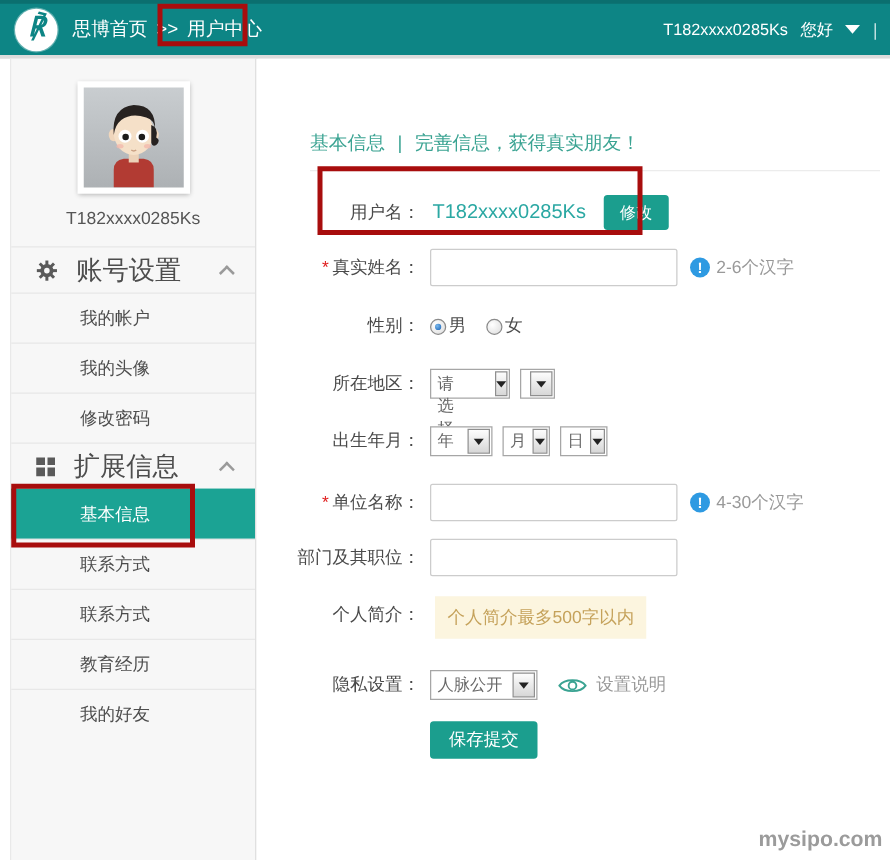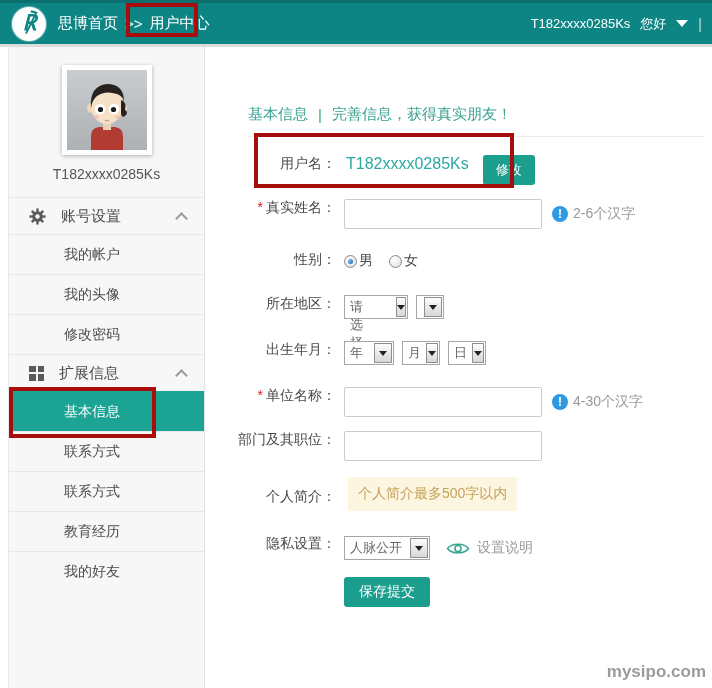--- a/index.html
+++ b/index.html
@@ -24,36 +24,36 @@
 
   
   .sidebar { position:absolute; left:8px; top:47px; width:197px; height:641px;
              background:#f7f7f7; border-left:1px solid #e9e9e9; border-right:1px solid #e0e0e0; }
   .avatar-frame { width:90px; height:90px; background:#fff; padding:5px; margin:18px auto 8px;
                   box-shadow:0 1px 4px rgba(0,0,0,.3); }
   .avatar-box { width:80px; height:80px; background:linear-gradient(#c9cdd0,#adb1b4); }
   .side-username { text-align:center; color:#555; font-size:14px; margin-bottom:0; height:22px; line-height:22px; }
   .menu { margin-top:12px; }
   .menu-row { display:flex; align-items:center; border-top:1px solid #e8e8e8; cursor:pointer; }
-  .menu-section { height:37px; padding:0 18px 0 20px; color:#4d4d4d; font-size:15px; }
+  .menu-section { height:37px; padding:0 18px 0 20px; color:#4d4d4d; font-size:21px; }
   .menu-section .sec-label { margin-left:15px; }
   .menu-item { height:40px; padding-left:55px; color:#4d4d4d; font-size:14px; }
   .menu-item.selected { background:#1ba394; color:#fff; border-top-color:#1ba394; }
   .chev-up { width:9px; height:9px; border-left:2px solid #9a9a9a; border-top:2px solid #9a9a9a;
              transform:rotate(45deg); margin-left:auto; margin-top:4px; }
   .grid-icon { width:15px; height:15px; display:grid; grid-template-columns:1fr 1fr; grid-template-rows:1fr 1fr; gap:2px; }
   .grid-icon span { background:#5a5a5a; }
 
   
   .main { position:absolute; left:206px; top:47px; width:506px; height:641px; background:#fff; }
   .main-title { margin:58px 0 0 42px; font-size:15px; color:#3aa392; display:flex; gap:10px; align-items:center; }
   .main-hr { border:none; border-top:1px solid #ececec; margin:12px 8px 0 42px; }
 
   .form { margin-top:18px; }
-  .frow { display:flex; }
+  .frow { display:flex; align-items:center; }
   .flabel { width:130px; text-align:right; color:#4a4a4a; font-size:14px; flex-shrink:0; }
   .req { color:#e02020; margin-right:3px; font-size:14px; }
   .ctrl { margin-left:8px; display:flex; align-items:center; }
 
   .row-username { height:30px; margin-bottom:14px; }
   .uname-val { color:#2ba8a3; font-size:16px; margin-left:10px; }
   .btn-teal { background:#1b9e8e; color:#fff; border:none; border-radius:3px; font-size:13px;
               padding:5px 13px; margin-left:14px; cursor:pointer; font-family:inherit; }
   .row-realname { height:30px; margin-bottom:22px; }
   .txt-input { width:198px; height:30px; border:1px solid #ccc; border-radius:2px; padding:0 6px;
@@ -74,21 +74,21 @@
   .sel { display:inline-flex; align-items:stretch; border:1px solid #a6a6a6; background:#fff; height:24px; cursor:pointer; }
   .sel .val { padding:2px 5px 0 5px; font-size:13px; color:#666; }
   .sel .btn { width:18px; border:1px solid #8f8f8f; background:linear-gradient(#fdfdfd,#d7d7d7);
               display:flex; align-items:center; justify-content:center; margin:1px; }
   .sel .btn::after { content:""; width:0; height:0; border-left:4px solid transparent;
               border-right:4px solid transparent; border-top:5px solid #222; }
   .sel + .sel { margin-left:8px; }
 
   .row-company { height:30px; margin-bottom:14px; }
   .row-dept { height:30px; margin-bottom:16px; }
-  .row-bio { align-items:center; margin-bottom:24px; }
+  .row-bio { align-items:flex-start; margin-bottom:24px; }
   .row-bio .flabel { margin-top:6px; }
   .bio-area { width:198px; height:98px; border:1px solid #ccc; border-radius:2px; resize:none;
               padding:5px 6px; font-size:13px; color:#555; font-family:inherit; }
   .bio-area::placeholder, .txt-input::placeholder { color:#b8b8b8; }
   .note { margin-left:12px; background:#fcf5df; color:#c5a25b; font-size:14px; padding:8px 10px; }
 
   .row-privacy { height:26px; margin-bottom:16px; }
   .eye-wrap { margin-left:16px; display:flex; align-items:center; }
   .help-txt { color:#999; font-size:14px; margin-left:7px; }
   .row-submit { margin-left:138px; }

